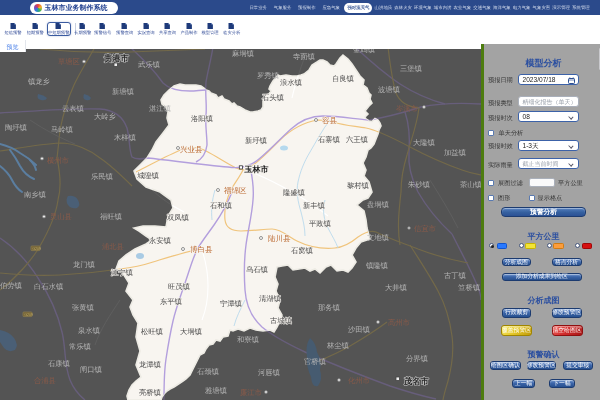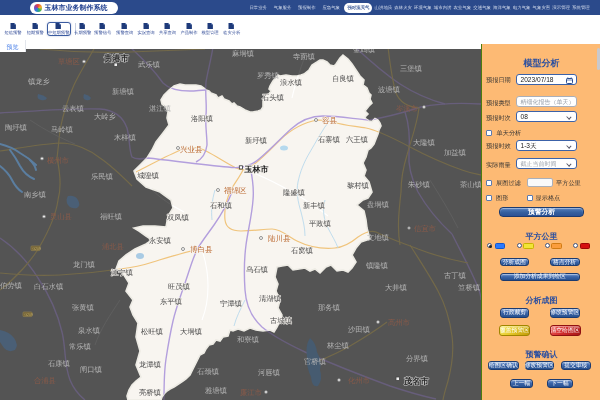--- a/index.html
+++ b/index.html
@@ -19,21 +19,21 @@
 .titem{position:absolute;top:6.5px;width:36px;text-align:center;z-index:3;}
 .ticon{display:block;margin:0 auto;}
 .tlab{display:block;font-size:4.3px;color:#37509a;margin-top:1.5px;white-space:nowrap;}
 #selbox{position:absolute;left:47.3px;top:7px;width:23.4px;height:14px;border:1px solid #3a5ba0;border-radius:3px;background:#fff;box-shadow:0 0 2px rgba(40,70,150,.35);}
 .tsep{position:absolute;top:8px;width:1px;height:12px;background:#c8d0e0;}
 
 #strip{position:absolute;left:0;top:40px;width:600px;height:9px;background:#fff;}
 #tab{position:absolute;left:0;top:40px;width:26px;height:12px;background:#fff;border-right:1px solid #e3e6ec;z-index:5;}
 #tab .t{font-size:6px;color:#4d82e8;margin:3px 0 0 6.5px;}
 
-#side{position:absolute;left:481px;top:44px;width:119px;height:356px;background:#fdba74;border-left:1px solid #4d7c0f;}
+#side{position:absolute;left:481px;top:44px;width:119px;height:356px;background:#a3a3a3;border-left:3px solid #4d7c0f;}
 .sbtitle{position:absolute;width:119px;text-align:center;font-weight:bold;color:#2b4fa0;}
 .slab{position:absolute;left:4px;font-size:6.2px;color:#333;}
 .sctl{position:absolute;left:33.5px;width:61px;height:11px;border-radius:3px;background:#fff;font-size:6.6px;line-height:10px;padding-left:4px;color:#222;}
 .bl{border:1px solid #3c62a8;}
 .gr{border:1px solid #a9afba;color:#9aa1ab;}
 .chev{position:absolute;right:4.5px;top:3px;width:3.8px;height:3.8px;border-right:1px solid #556;border-bottom:1px solid #556;transform:rotate(45deg) scale(1,.85);}
 .cbox{position:absolute;width:6px;height:6px;border:1px solid #5a7ab0;border-radius:1px;background:#fff;}
 .clab{position:absolute;font-size:6.2px;color:#333;}
 .bbtn{position:absolute;border-radius:3px;color:#fff;display:flex;align-items:center;justify-content:center;border:1px solid #1c3b70;background:linear-gradient(180deg,#6c92cc 0%,#3a64a8 48%,#27508f 100%);box-shadow:inset 0 1px 1px rgba(255,255,255,.45);font-size:5.8px;white-space:nowrap;}
 .ybtn{background:linear-gradient(135deg,#f8ec6a 0%,#e6c92a 45%,#c19a08 100%);border:1px solid #a08500;}

